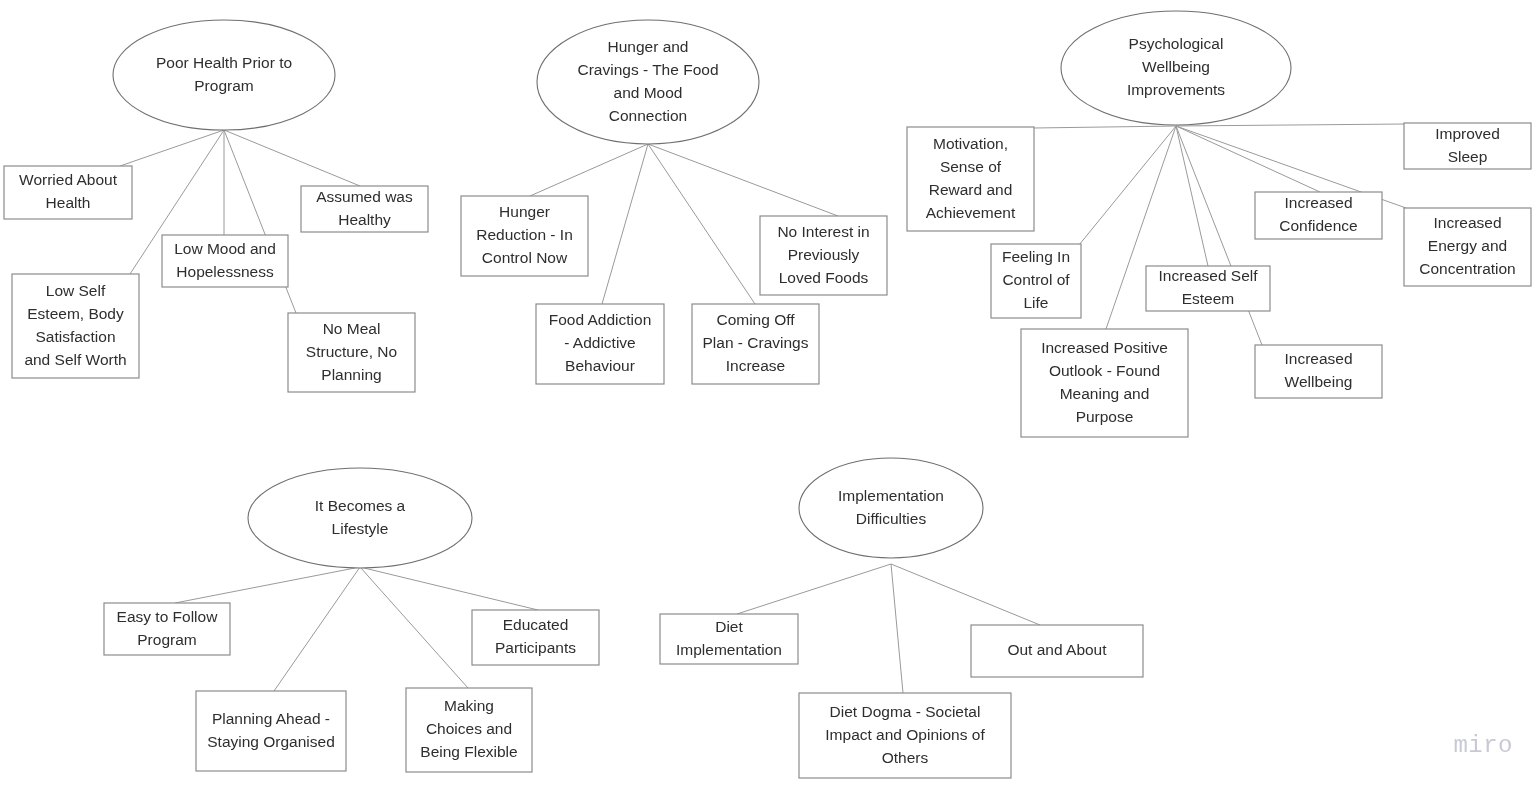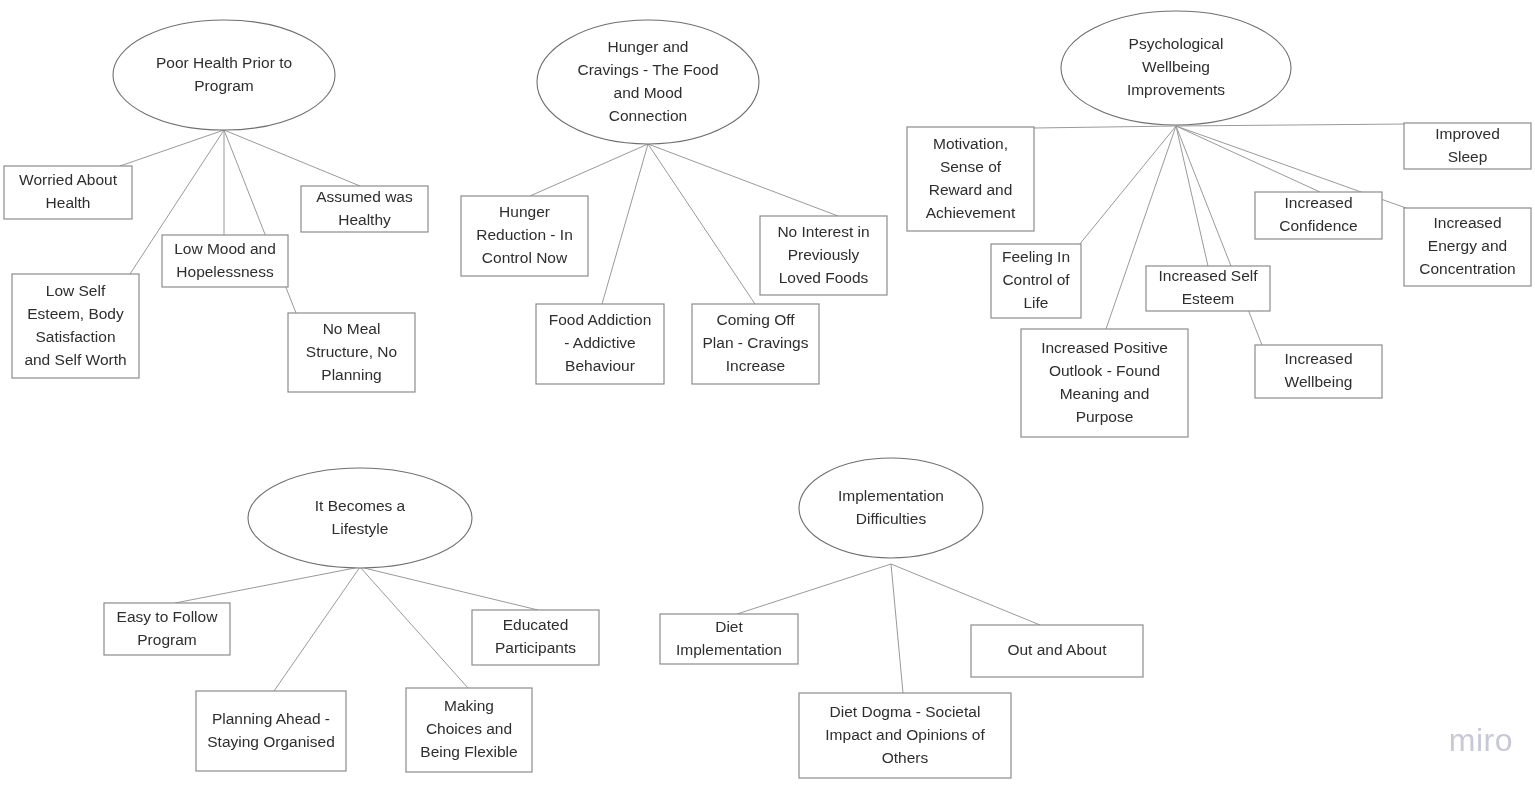--- a/index.html
+++ b/index.html
@@ -45,22 +45,22 @@
     font-family: "Liberation Sans", sans-serif;
     font-size: 15.5px;
     text-anchor: middle;
     dominant-baseline: middle;
   }
   .watermark {
     position: absolute;
     right: 22px;
     bottom: 28px;
     color: #c9c9d6;
-    font-family: Liberation Sans, sans-serif;
-    font-size: 32px;
+    font-family: Liberation Mono, monospace;
+    font-size: 24px;
     letter-spacing: 0.5px;
     font-weight: 400;
     user-select: none;
   }
 </style>
 </head>
 <body>
 
 <div id="canvas-wrap">
   <svg id="diagram" viewBox="0 0 1535 787" preserveAspectRatio="xMidYMid meet" xmlns="http://www.w3.org/2000/svg">

